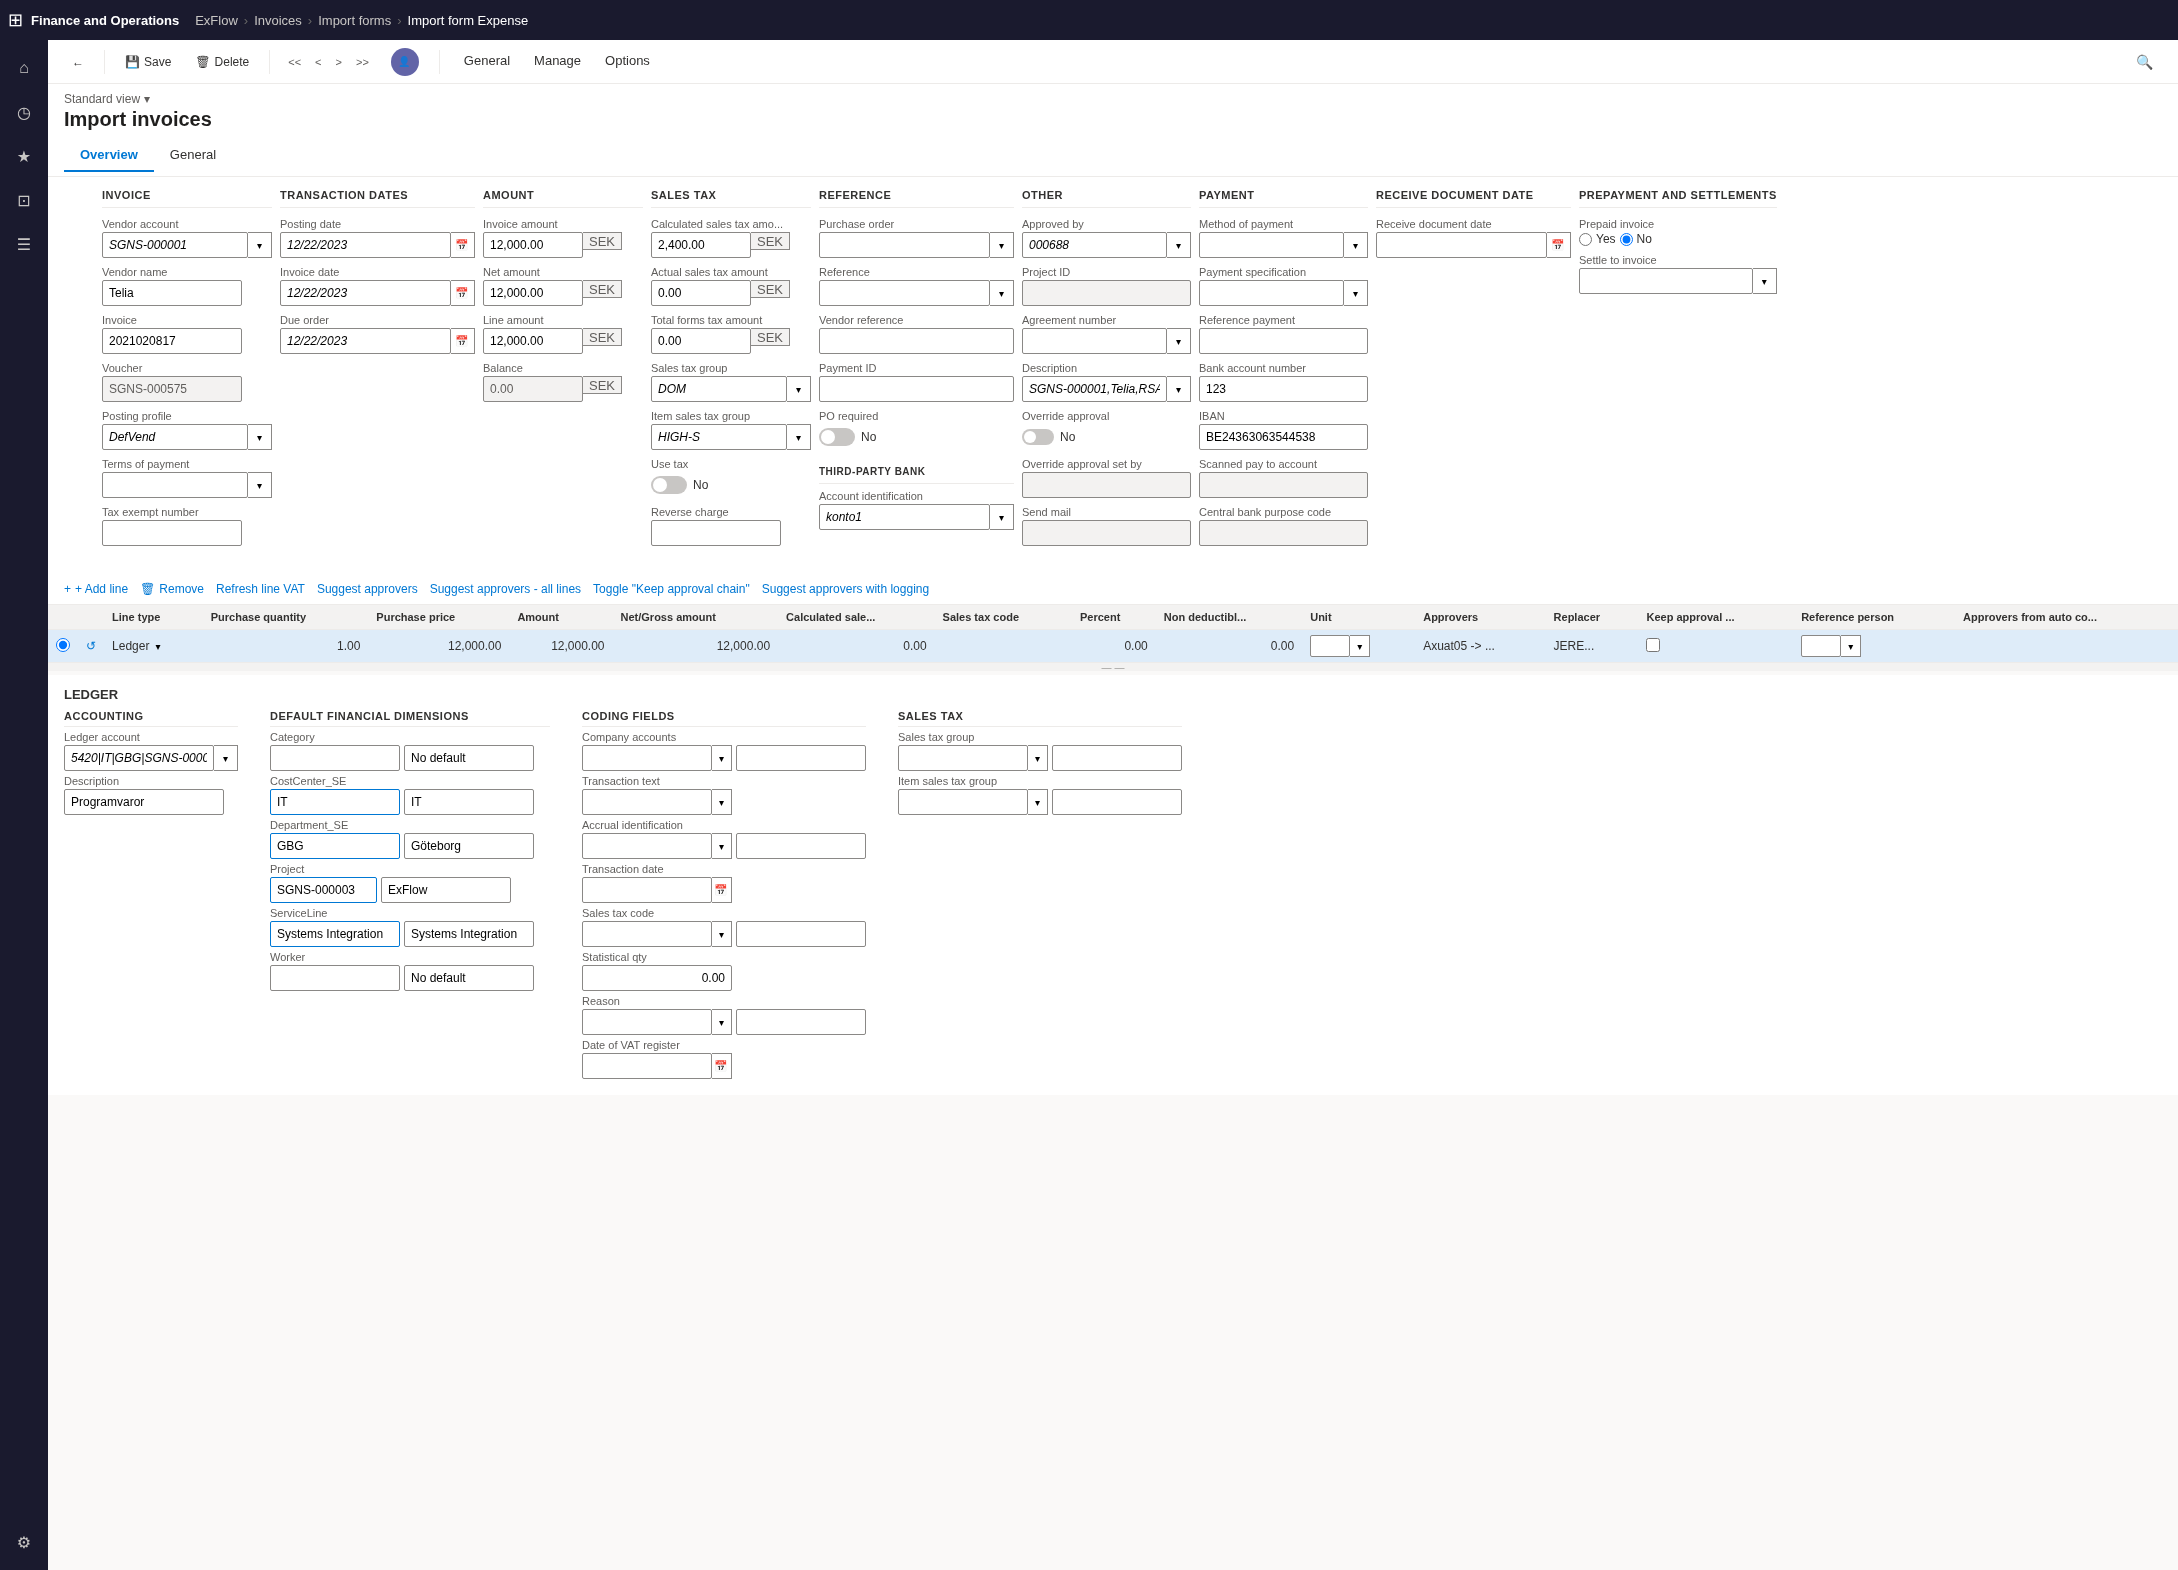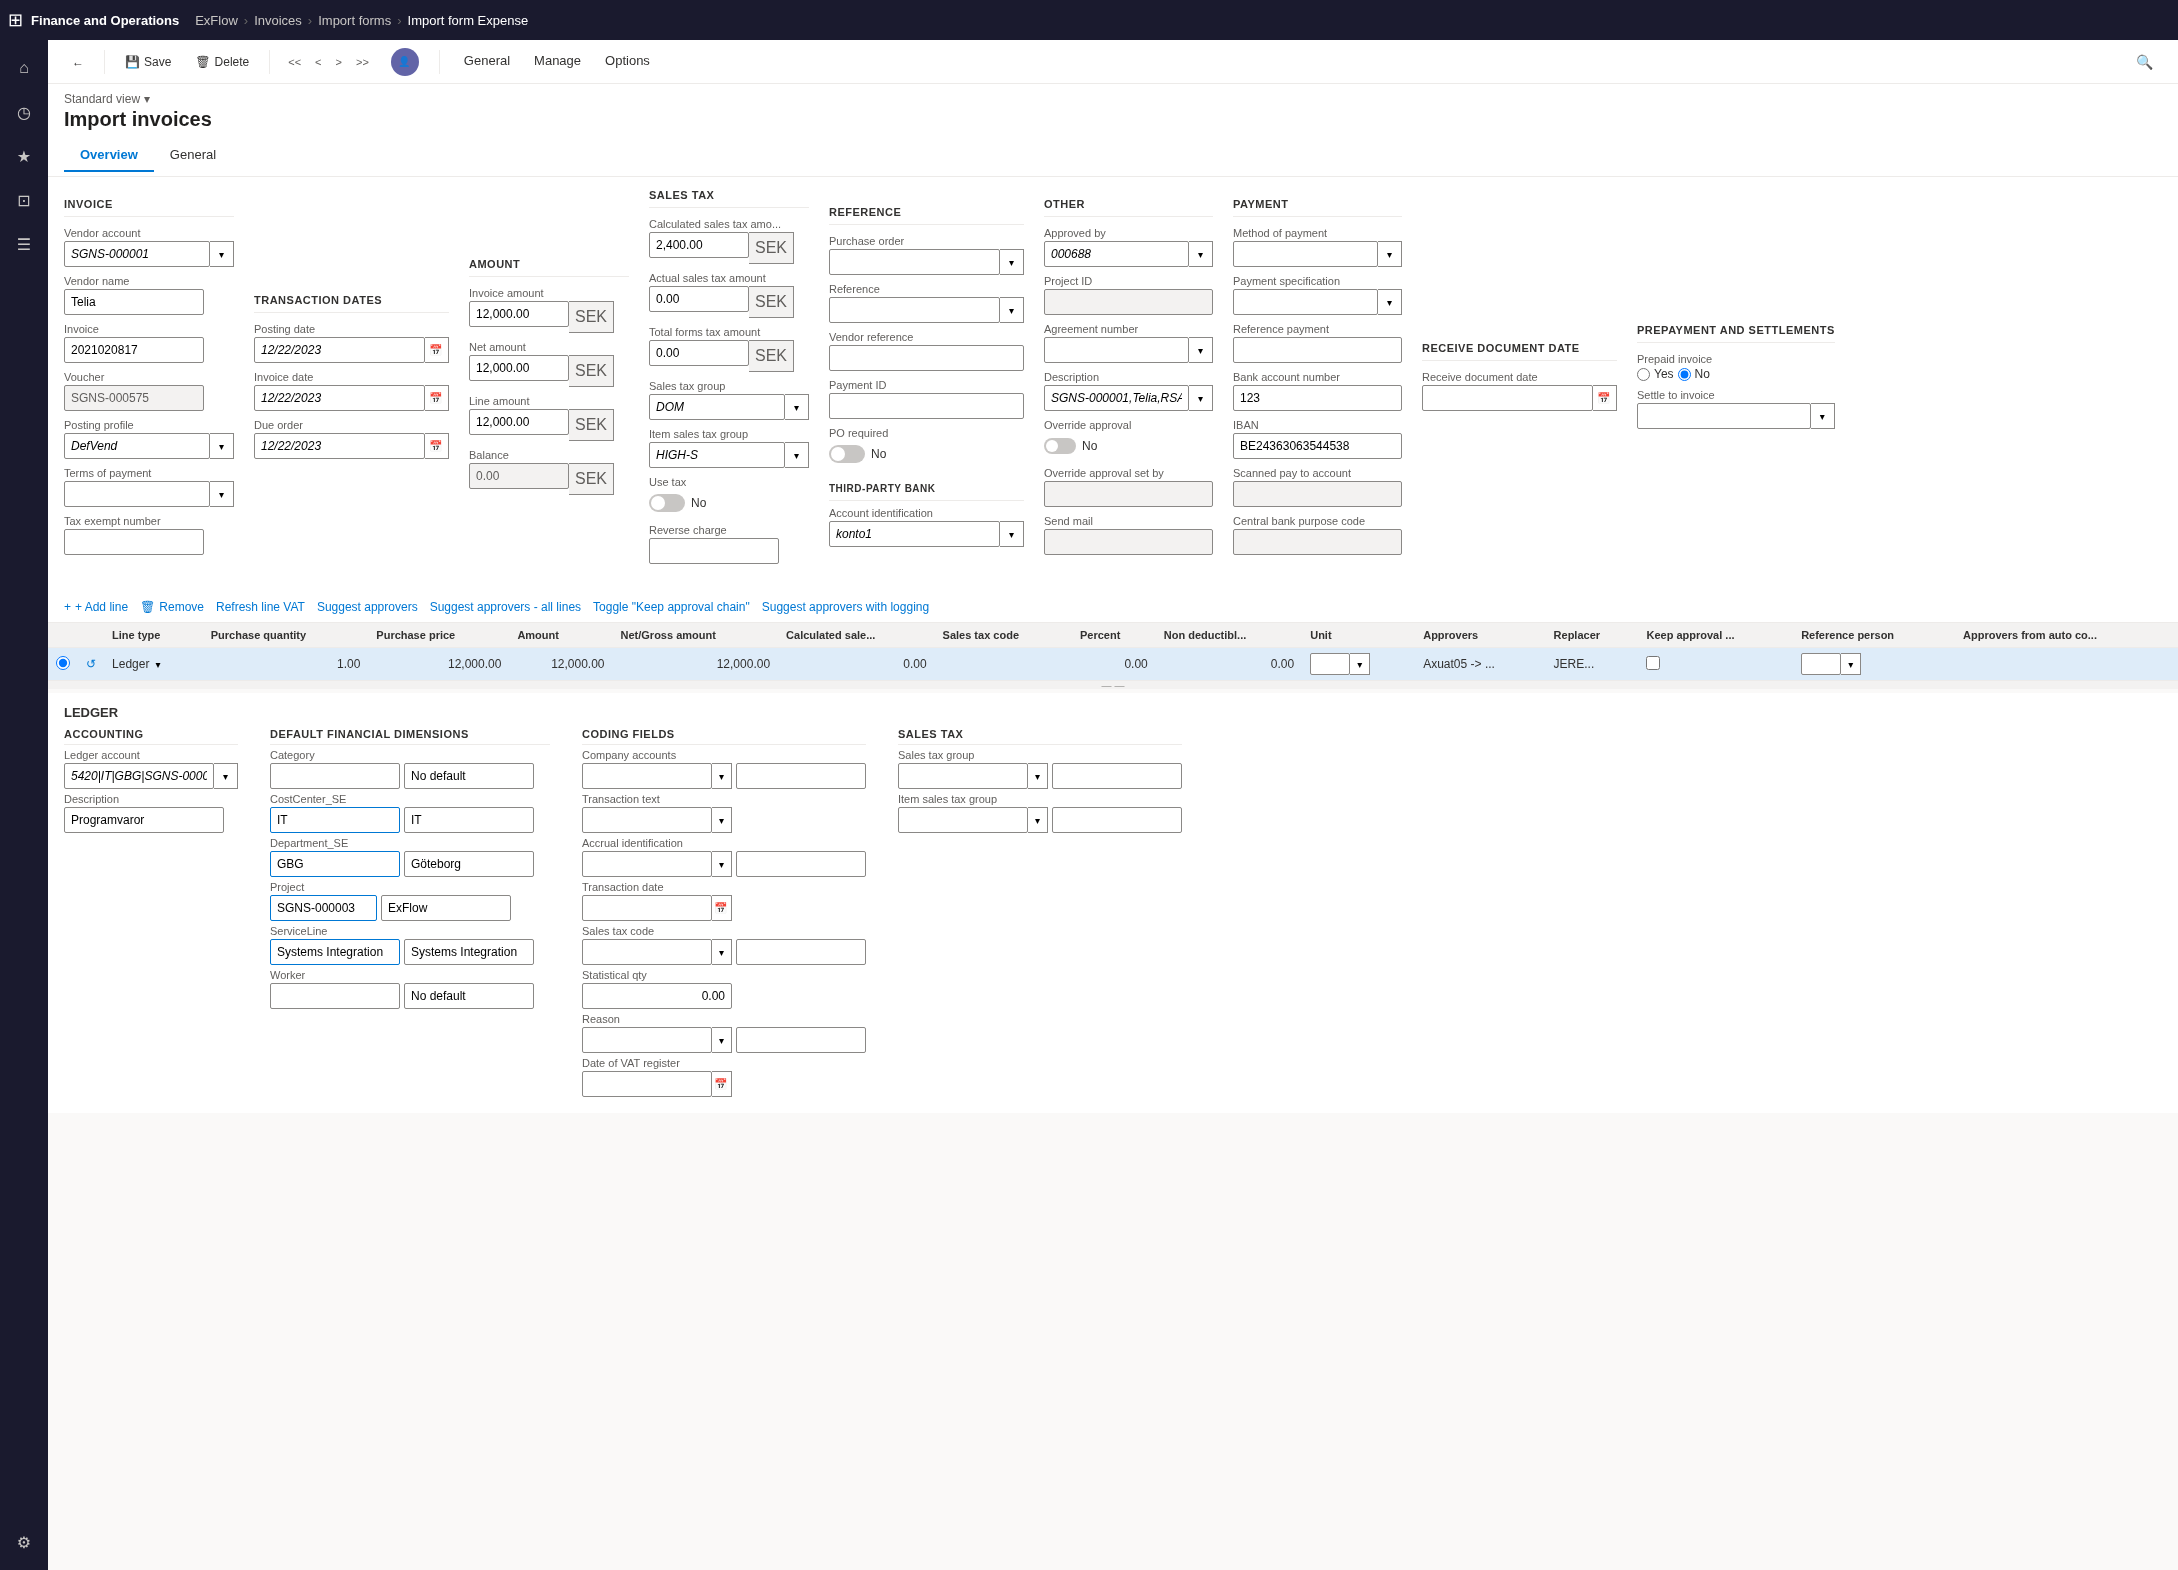--- a/index.html
+++ b/index.html
@@ -43,21 +43,21 @@
     .field-with-btn .field-input { flex: 1; font-style: italic; }
     .dropdown-btn { height: 26px; width: 24px; border: 1px solid #8a8886; border-left: none; background: white; cursor: pointer; display: flex; align-items: center; justify-content: center; font-size: 10px; }
     .date-btn { height: 26px; width: 24px; border: 1px solid #8a8886; border-left: none; background: white; cursor: pointer; display: flex; align-items: center; justify-content: center; font-size: 11px; }
     .toggle-group { display: flex; align-items: center; gap: 6px; height: 26px; }
     .toggle { width: 36px; height: 18px; background: #0078d4; border-radius: 9px; position: relative; cursor: pointer; }
     .toggle.off { background: #c8c6c4; }
     .toggle-knob { width: 14px; height: 14px; background: white; border-radius: 50%; position: absolute; top: 2px; right: 2px; transition: left 0.2s; }
     .toggle.off .toggle-knob { left: 2px; right: auto; }
     .radio-group { display: flex; align-items: center; gap: 4px; }
     .radio-group input { margin: 0; }
-    .currency-tag { height: 32px; padding: 0 6px; background: #f3f2f1; border: 1px solid #8a8886; border-left: none; font-size: 16px; display: flex; align-items: center; color: #605e5c; }
+    .currency-tag { height: 18px; padding: 0 6px; background: #f3f2f1; border: 1px solid #8a8886; border-left: none; font-size: 13px; display: flex; align-items: center; color: #605e5c; }
 
     
     .actions-bar { padding: 8px 16px; background: white; border-bottom: 1px solid #edebe9; display: flex; align-items: center; gap: 12px; }
     .action-link { color: #0078d4; text-decoration: none; cursor: pointer; font-size: 12px; display: flex; align-items: center; gap: 4px; }
 
     
     .grid-section { background: white; margin-bottom: 4px; }
     .grid-table { width: 100%; border-collapse: collapse; font-size: 12px; }
     .grid-table th { background: #f3f2f1; padding: 6px 8px; text-align: left; font-weight: 600; font-size: 11px; color: #323130; border-bottom: 1px solid #edebe9; white-space: nowrap; }
     .grid-table td { padding: 5px 8px; border-bottom: 1px solid #edebe9; vertical-align: middle; white-space: nowrap; }
@@ -153,21 +153,21 @@
         <span>▾</span>
       </div>
       <h1 class="page-title">Import invoices</h1>
       <div class="page-tabs">
         <button class="page-tab active">Overview</button>
         <button class="page-tab">General</button>
       </div>
     </div>
 
     <div class="all-sections">
-      <div style="display:flex; gap:20px; padding:12px 0; flex-wrap:wrap; align-items:center;">
+      <div style="display:flex; gap:8px; padding:12px 0; flex-wrap:wrap; align-items:flex-start;margin-left:38px;">
 
         <div style="display:flex;flex-direction:column;gap:4px; min-width:170px;">
           <div class="section-title">INVOICE</div>
           <div class="field-row">
             <label class="field-label">Vendor account</label>
             <div class="field-with-btn">
               <input class="field-input w140" type="text" value="SGNS-000001" style="">
               <button class="dropdown-btn">▾</button>
             </div>
           </div>

